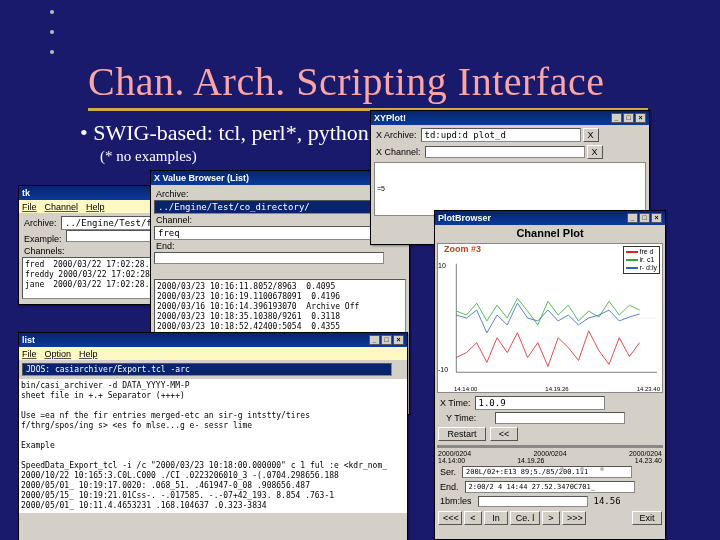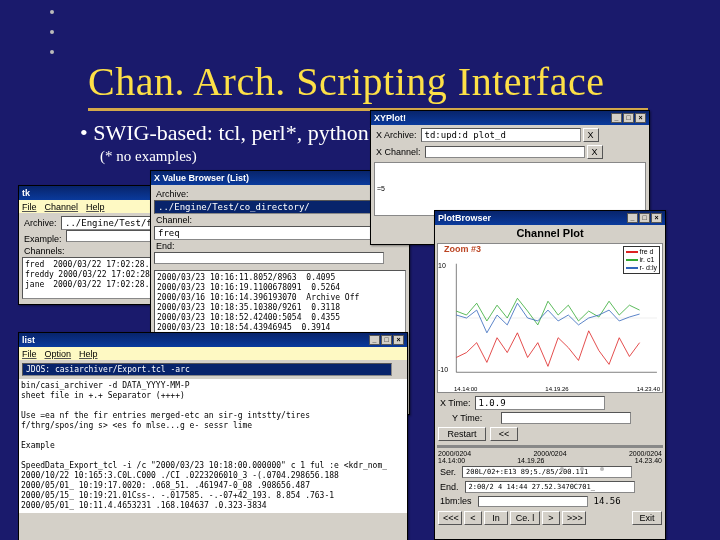--- a/index.html
+++ b/index.html
@@ -6,21 +6,21 @@
   body {
     width: 720px; height: 540px;
     background: #1a1a6c;
     font-family: Arial, sans-serif;
     position: relative; overflow: hidden;
   }
   .dot { position: absolute; width: 4px; height: 4px; background: #bbb; border-radius: 50%; }
   .slide-title {
     position: absolute; left: 88px; top: 58px;
     font-family: "Times New Roman", serif; font-size: 40px;
-    color: #fde047; letter-spacing: 0.5px;
+    color: #fca5a5; letter-spacing: 0.5px;
   }
   .slide-underline { position: absolute; left: 88px; top: 108px; width: 560px; height: 3px; background: #d4a94a; }
   .bullet-line1, .bullet-line2 {
     position: absolute; left: 80px;
     font-family: "Times New Roman", serif; color: #fff;
   }
   .bullet-line1 { top: 120px; font-size: 22px; }
   .bullet-line2 { top: 148px; font-size: 15px; left: 100px; }
   .win { position: absolute; background: #d4d0c8; border: 1px solid #000; box-shadow: 1px 1px 2px rgba(0,0,0,0.4); font-size: 9px; font-family: Tahoma, sans-serif; }
   .tbar { background: linear-gradient(#08246b,#0a3a9c); color: #fff; height: 14px; display: flex; align-items: center; padding: 0 3px; font-size: 9px; font-weight: bold; }
@@ -95,23 +95,23 @@
     <span class="tbtn">□</span>
     <span class="tbtn">×</span>
   </div>
   <div style="padding:3px">
     <div><span class="lbl">Archive:</span></div>
     <div><span class="fld mono sel" style="width:230px">../Engine/Test/co_directory/</span></div>
     <div><span class="lbl">Channel:</span></div>
     <div><span class="fld mono" style="width:230px">freq</span></div>
     <div><span class="lbl">End:</span></div>
     <div><span class="fld" style="width:230px;height:12px"></span></div>
-    <div class="listbox mono" style="height:68px;margin-top:4px">
+    <div class="listbox mono" style="height:68px;margin-top:13px">
       <div><span>2000/03/23 10:16:11.8052/8963</span>&nbsp;&nbsp;<span>0.4095</span></div>
-      <div><span>2000/03/23 10:16:19.1100678091</span>&nbsp;&nbsp;<span>0.5264</span></div>
+      <div><span>2000/03/23 10:16:19.1100678091</span>&nbsp;&nbsp;<span>0.4196</span></div>
       <div><span>2000/03/16 10:16:14.396193070</span>&nbsp;&nbsp;<span>Archive Off</span></div>
       <div><span>2000/03/23 10:18:35.10380/9261</span>&nbsp;&nbsp;<span>0.3118</span></div>
       <div><span>2000/03/23 10:18:52.42400:5054</span>&nbsp;&nbsp;<span>0.4355</span></div>
       <div><span>2000/03/23 10:18:54.43946945</span>&nbsp;&nbsp;<span>0.3914</span></div>
     </div>
     <div style="display:flex;gap:4px;margin-top:5px;justify-content:center">
       <span class="btn" style="width:50px">Restart</span>
       <span class="btn" style="width:50px">Info</span>
       <span class="btn" style="width:40px">&lt;&lt;&lt;</span>
       <span class="btn" style="width:40px">&gt;&gt;&gt;</span>
@@ -218,21 +218,21 @@
     <div style="position:absolute;left:16px;right:2px;bottom:0;display:flex;justify-content:space-between;font-size:6px">
       <span>14.14:00</span>
       <span>14.19.26</span>
       <span>14.23.40</span>
     </div>
   </div>
   <div style="padding:1px 3px;display:flex;align-items:center;gap:2px">
     <span class="lbl">X Time:</span>
     <span class="fld mono" style="width:130px">1.0.9</span>
   </div>
-  <div style="padding:1px 15px;display:flex;align-items:flex-start;gap:17px">
+  <div style="padding:1px 9px;display:flex;align-items:flex-start;gap:17px">
     <span class="lbl">Y Time:</span>
     <span class="fld" style="width:130px;height:12px"></span>
   </div>
   <div style="padding:2px 3px;display:flex;gap:4px">
     <span class="btn" style="width:48px">Restart</span>
     <span class="btn" style="width:28px">&lt;&lt;</span>
   </div>
   <div style="margin:2px;height:3px;background:#888"></div>
   <div style="padding:0 3px;font-size:7px;display:flex;justify-content:space-between">
     <span>2000/0204</span>

